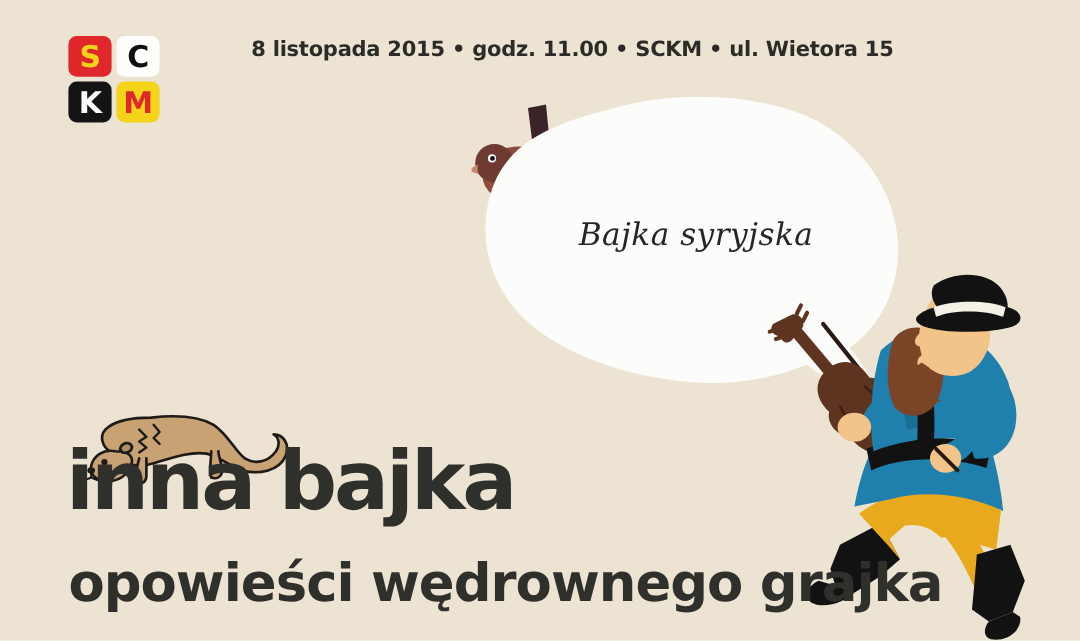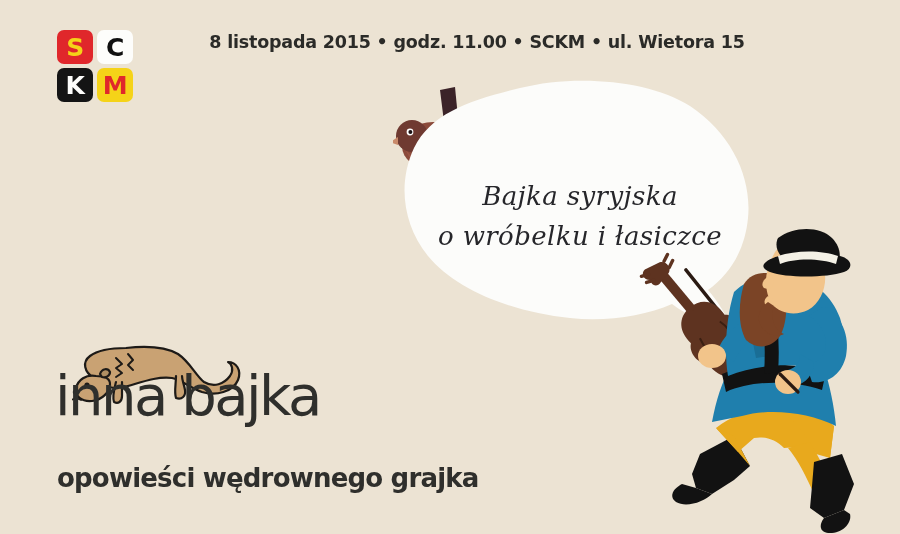--- a/index.html
+++ b/index.html
@@ -94,33 +94,33 @@
 
   
   .violinist { position: absolute; left: 638px; top: 222px; }
 
   
   .title-main {
     position: absolute;
     left: 55px;
     top: 368px;
     font-family: "DejaVu Sans", sans-serif;
-    font-weight: normal;
-    font-size: 56px;
+    font-weight: bold;
+    font-size: 68px;
     line-height: 1;
     letter-spacing: -2.5px;
     color: #2f2f2c;
   }
   .title-sub {
     position: absolute;
     left: 57px;
     top: 465px;
     font-family: "DejaVu Sans", sans-serif;
     font-weight: bold;
-    font-size: 26px;
+    font-size: 44px;
     line-height: 1;
     letter-spacing: -0.8px;
     color: #2f2f2c;
   }
 </style>
 </head>
 <body>
 
 <div id="poster">
 
@@ -168,21 +168,20 @@
                C345 172 330 196 308 212
                C318 224 328 238 330 252
                C310 248 288 238 272 226
                C244 238 206 244 170 240
                C112 234 56 212 28 178
                C2 146 -2 104 14 70
                C32 34 72 22 120 10 Z" fill="#fcfcfa"></path>
     </svg>
     <div class="bubble-text">
       <span>Bajka syryjska</span>
-      <span class="line2">o wróbelku i łasiczce</span>
     </div>
   </div>
 
   <div class="weasel">
     <svg width="180" height="80" viewBox="0 0 180 80" xmlns="http://www.w3.org/2000/svg">
       <g stroke="#1d1a17" stroke-width="2.2" stroke-linejoin="round" stroke-linecap="round">
 
         <path d="M22 46
                  C12 40 10 30 18 24
                  C26 18 40 16 54 16

